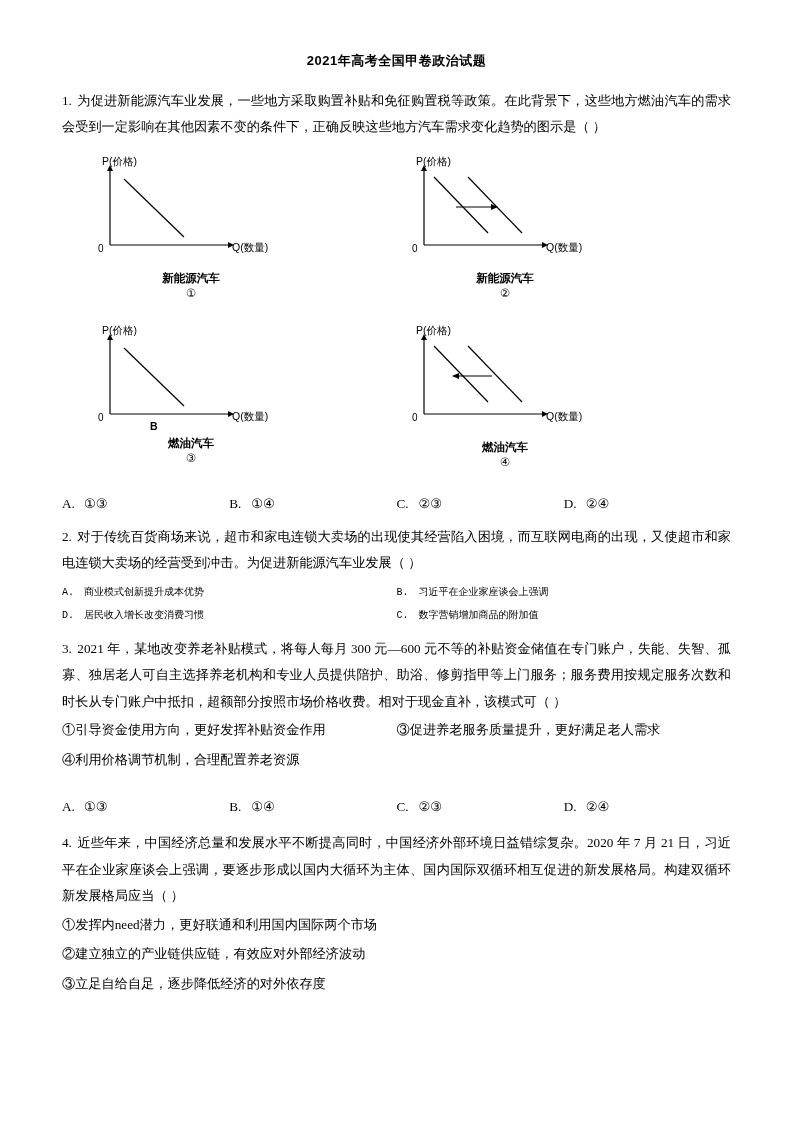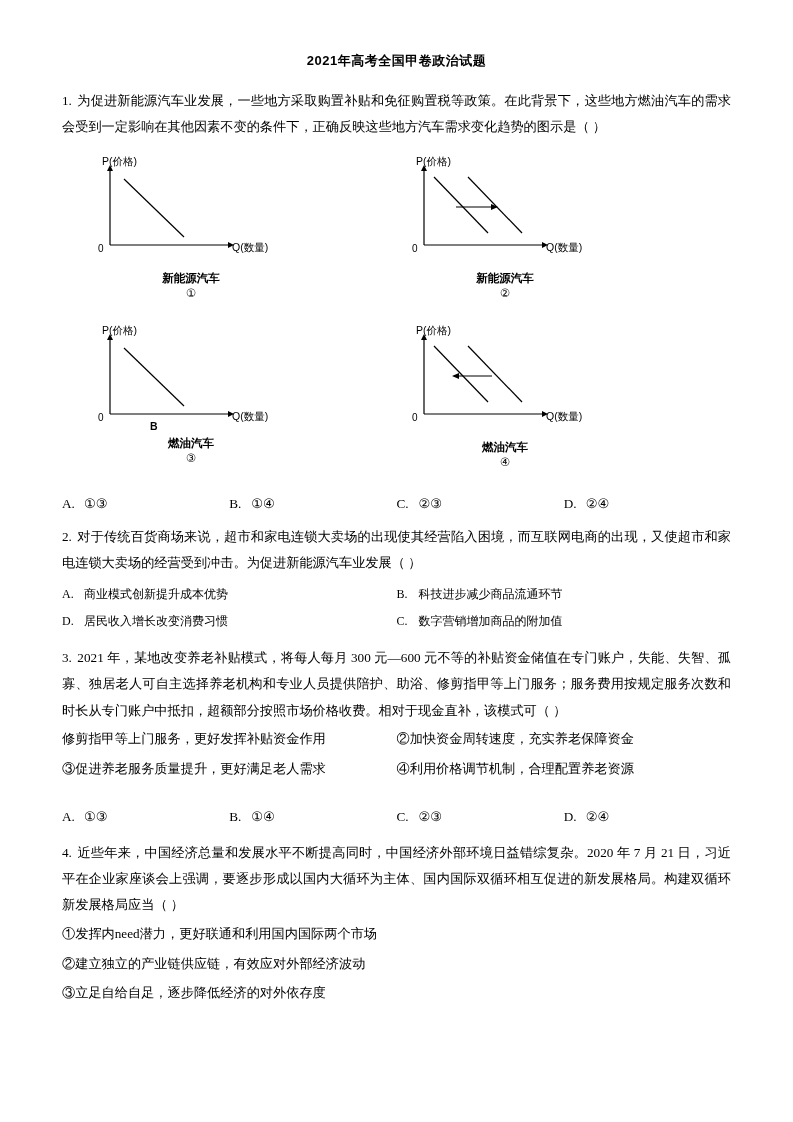--- a/index.html
+++ b/index.html
@@ -39,22 +39,23 @@
     line-height: 2.0;
     text-align: justify;
     text-justify: inter-ideograph;
   }
   .q-stem .qnum {
     margin-right: 2px;
   }
   .opts-2col {
     display: flex;
     flex-wrap: wrap;
-    font-size: 12px;
+    font-size: 10px;
     line-height: 2.3;
+    font-family: Liberation Mono, monospace;
   }
   .opts-2col .opt {
     width: 50%;
     box-sizing: border-box;
   }
   .opts-2col .opt .lbl {
     display: inline-block;
     width: 22px;
   }
   .opts-abcd {
@@ -260,39 +261,38 @@
   <div class="q-block" style="margin-top:6px;">
     <div class="q-stem">
       <span class="qnum">2.</span>
       <span>对于传统百货商场来说，超市和家电连锁大卖场的出现使其经营陷入困境，而互联网电商的出现，又使超市和家电连锁大卖场的经营受到冲击。为促进新能源汽车业发展（      ）</span>
     </div>
     <div class="opts-2col" style="margin-top:4px;">
       <div class="opt">
         <span class="lbl">A.</span><span>商业模式创新提升成本优势</span>
       </div>
       <div class="opt">
-        <span class="lbl">B.</span><span>科技进步减少商品流通环节</span>
+        <span class="lbl">B.</span><span>习近平在企业家座谈会上强调</span>
       </div>
       <div class="opt">
         <span class="lbl">D.</span><span>居民收入增长改变消费习惯</span>
       </div>
       <div class="opt">
         <span class="lbl">C.</span><span>数字营销增加商品的附加值</span>
       </div>
     </div>
   </div>
 
   <div class="q-block" style="margin-top:6px;">
     <div class="q-stem">
       <span class="qnum">3.</span>
       <span>2021 年，某地改变养老补贴模式，将每人每月 300 元—600 元不等的补贴资金储值在专门账户，失能、失智、孤寡、独居老人可自主选择养老机构和专业人员提供陪护、助浴、修剪指甲等上门服务；服务费用按规定服务次数和时长从专门账户中抵扣，超额部分按照市场价格收费。相对于现金直补，该模式可（      ）</span>
     </div>
     <div class="numlist two-col">
-      <span class="item">修剪指甲等上门服务，更好发挥补贴资金作用</span>
-      <span class="item">②加快资金周转速度，充实养老保障资金</span>
+      <span class="item">①引导资金使用方向，更好发挥补贴资金作用</span>
       <span class="item">③促进养老服务质量提升，更好满足老人需求</span>
       <span class="item">④利用价格调节机制，合理配置养老资源</span>
     </div>
     <div class="opts-abcd">
       <div class="opt">
         <span class="lbl">A.</span><span>①③</span>
       </div>
       <div class="opt">
         <span class="lbl">B.</span><span>①④</span>
       </div>

